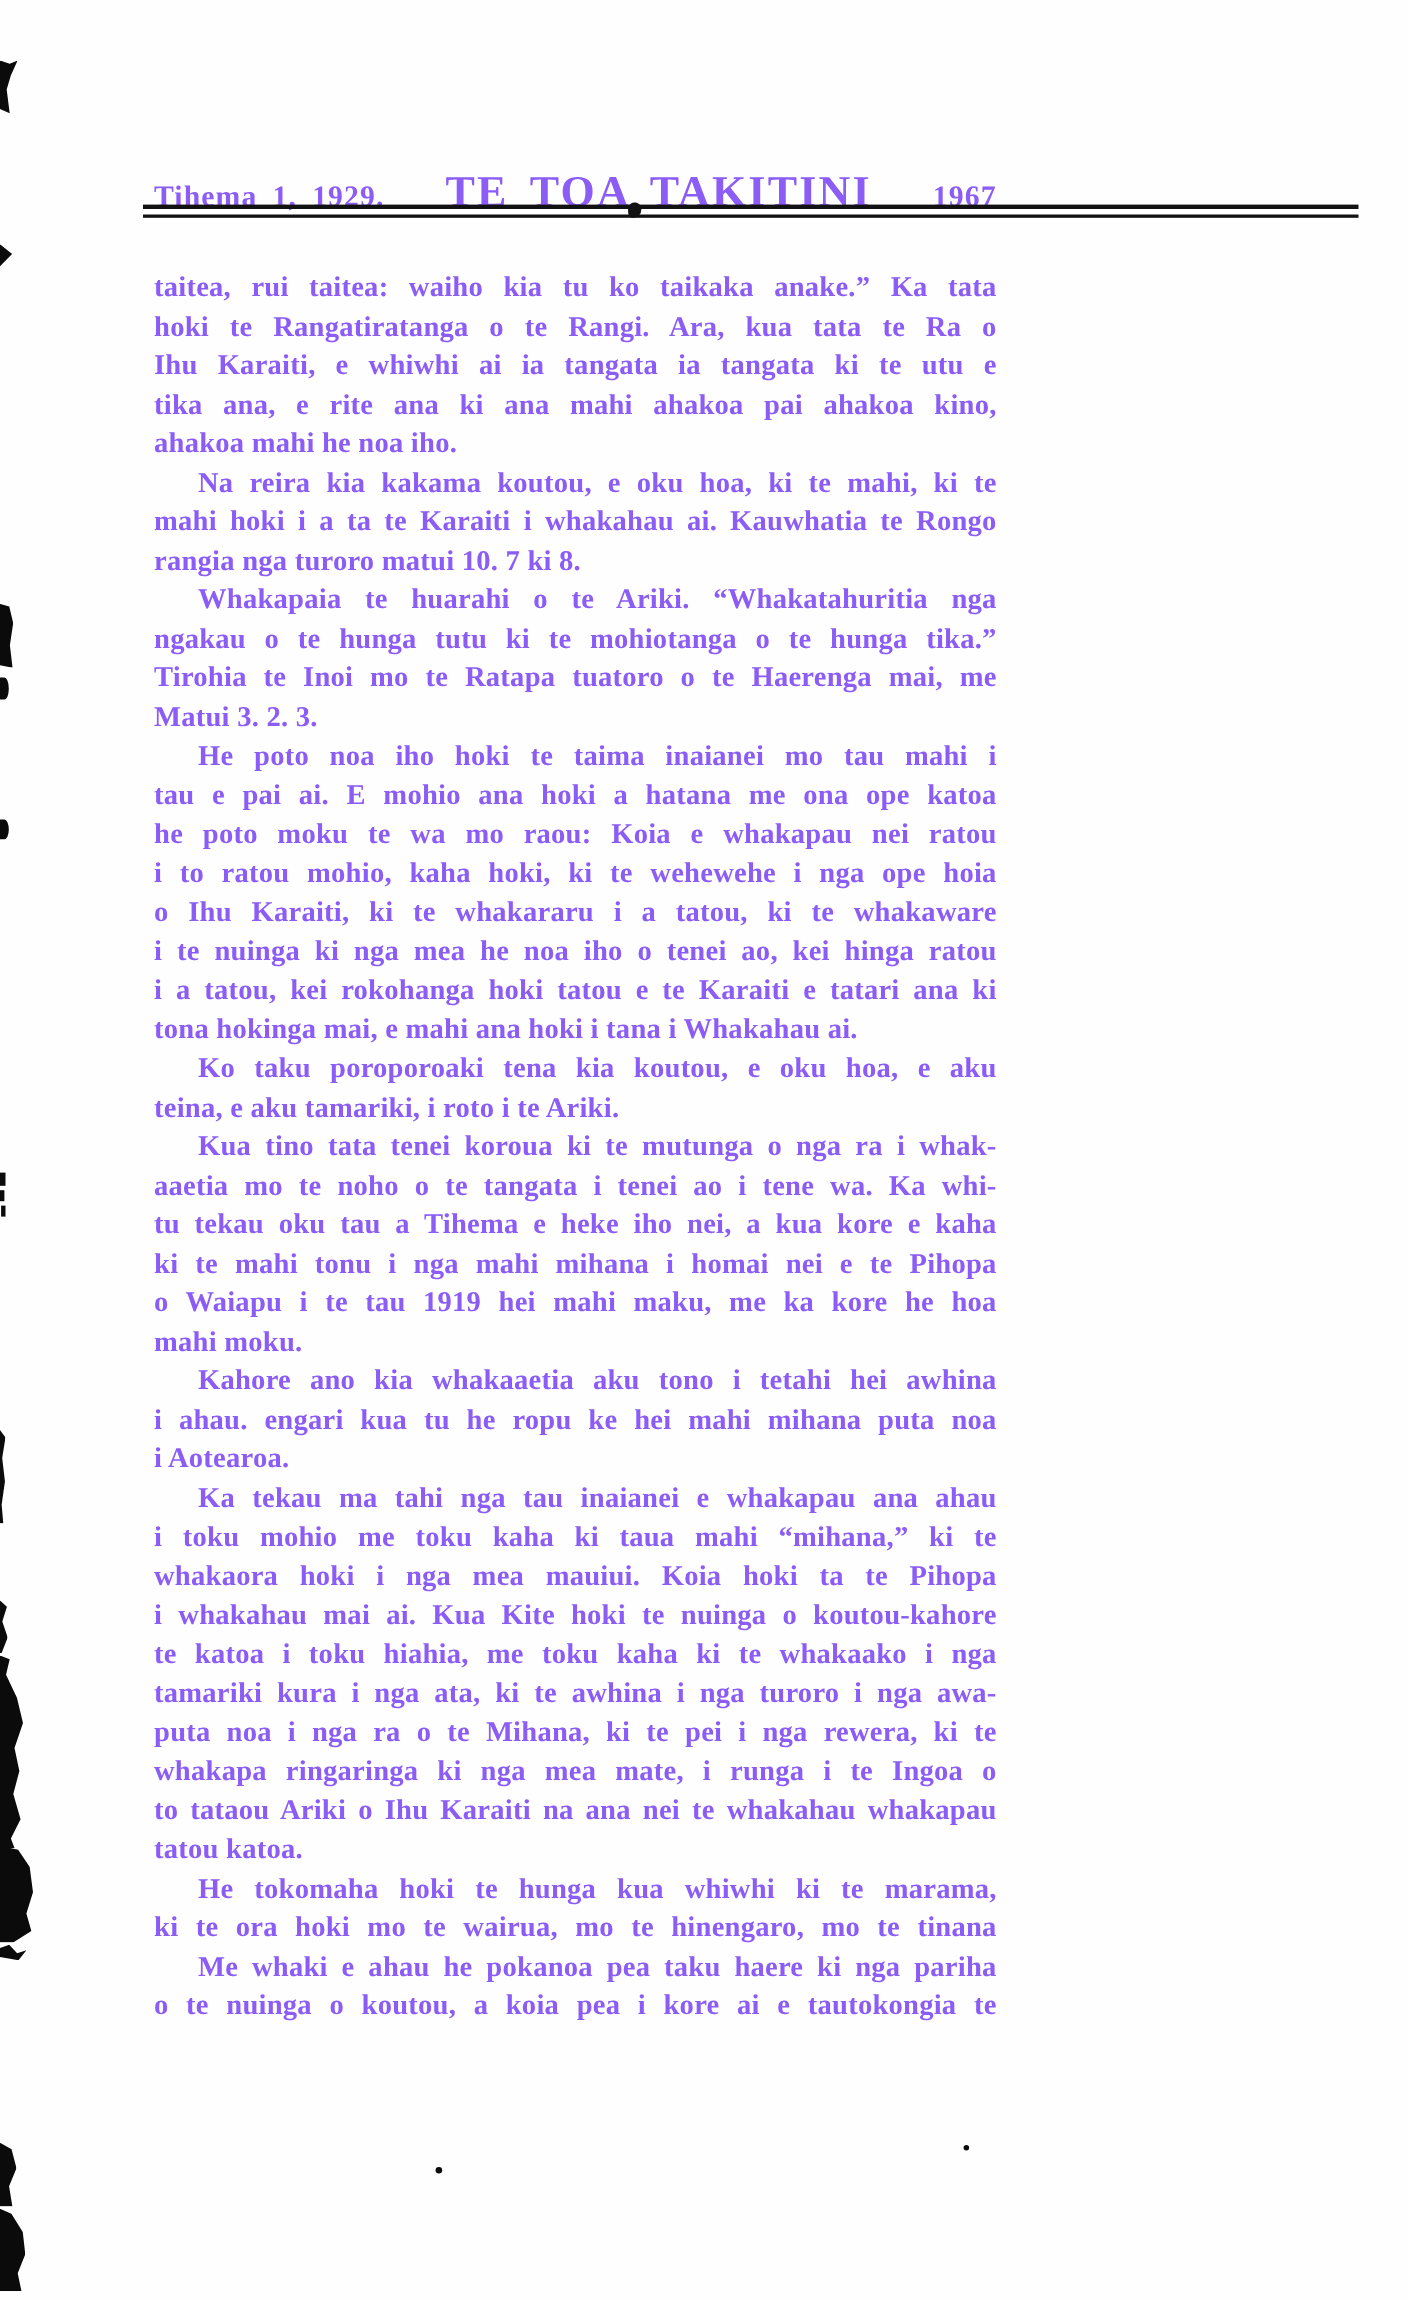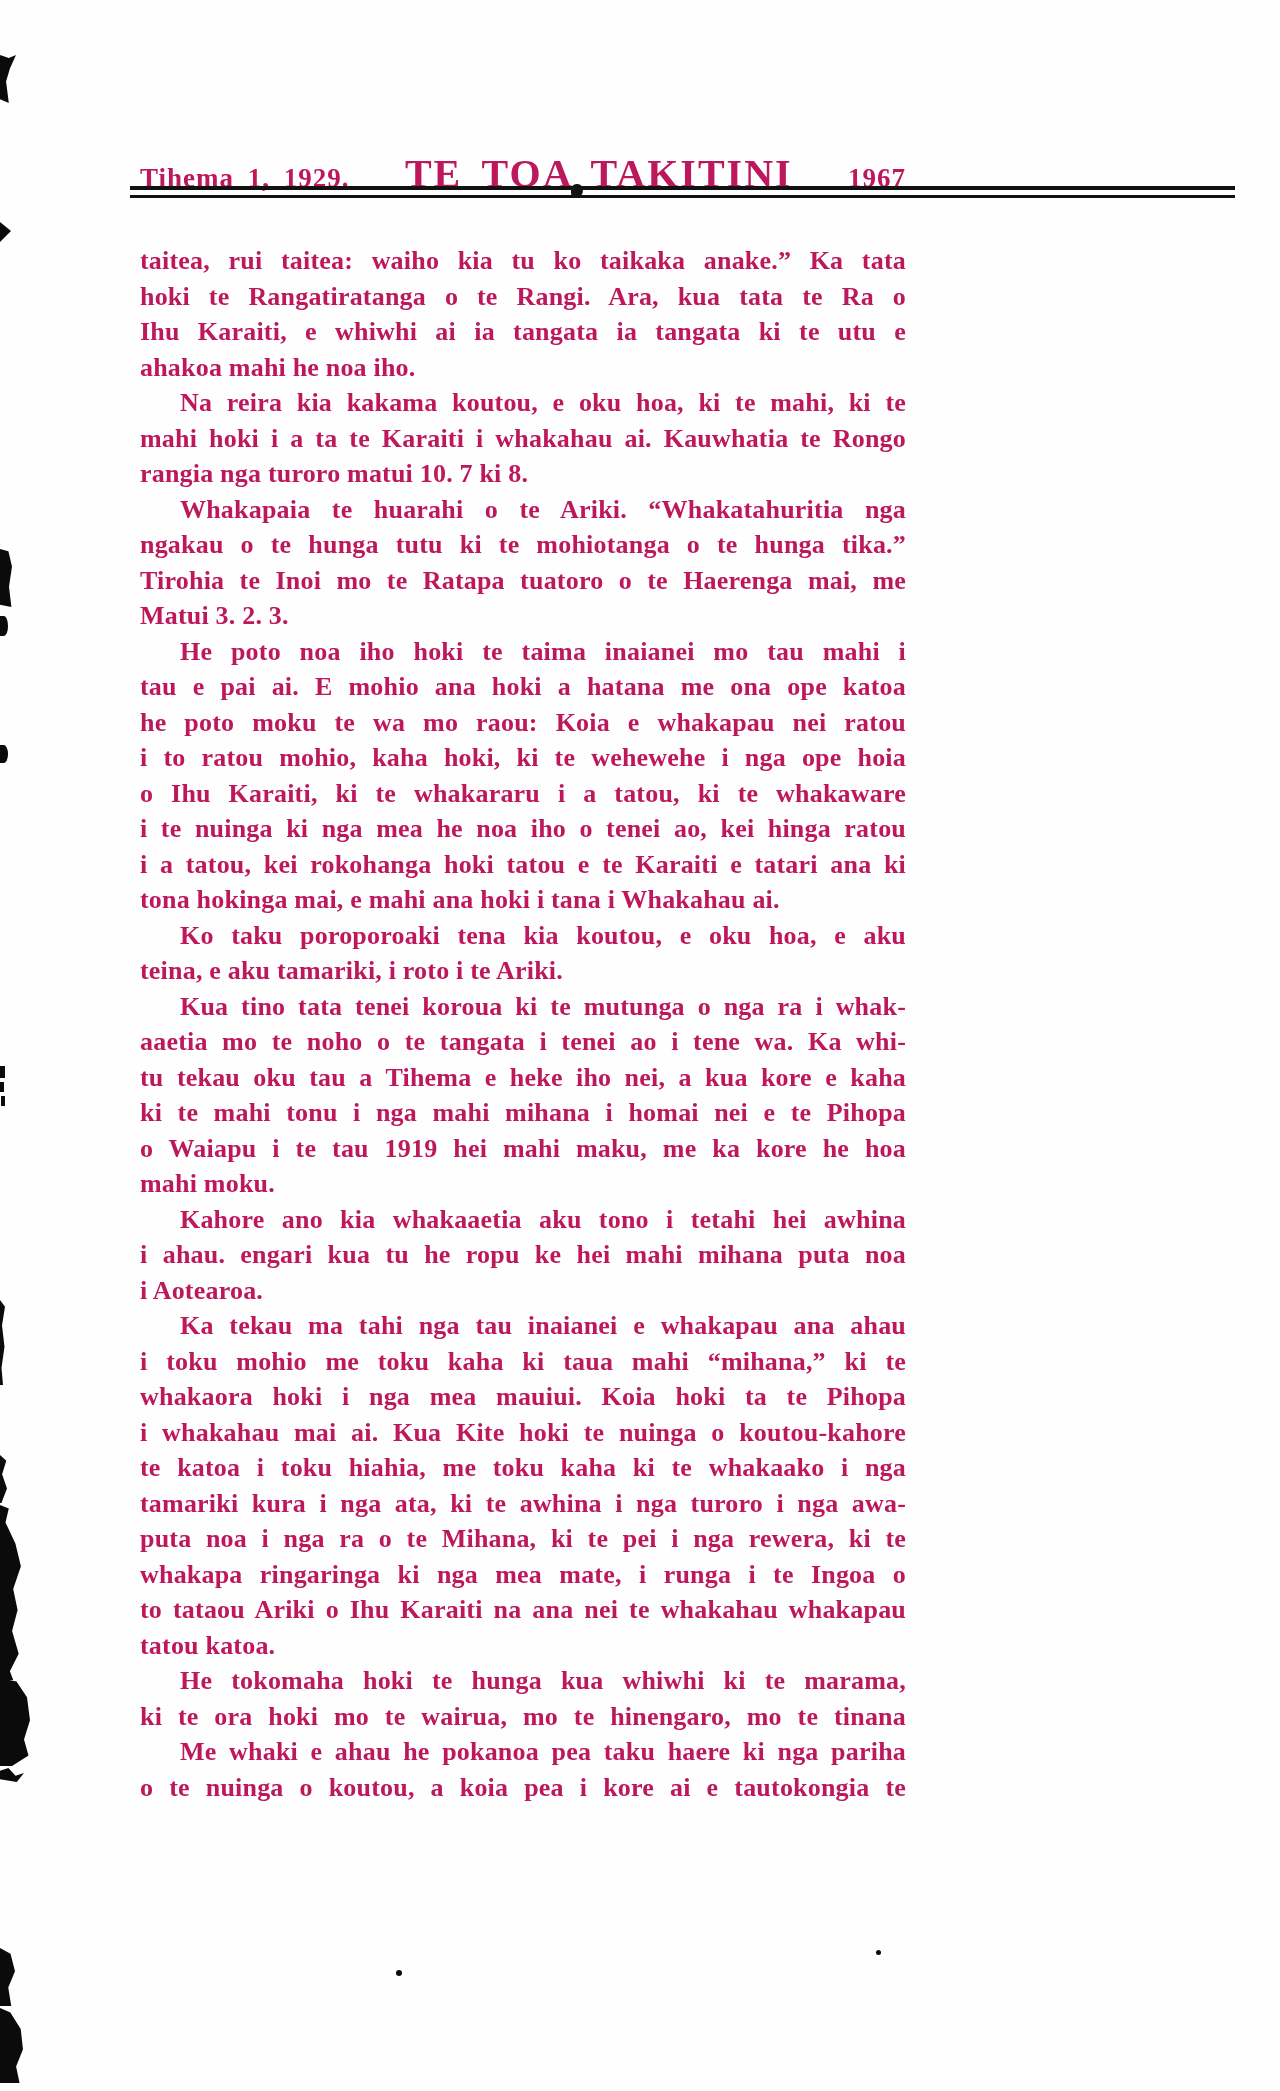--- a/index.html
+++ b/index.html
@@ -7,21 +7,21 @@
     padding: 0;
     background: #ffffff;
   }
   .page {
     position: relative;
     width: 1280px;
     height: 2091px;
     background: #fefefe;
     overflow: hidden;
     font-family: "Liberation Serif", "DejaVu Serif", serif;
-    color: #be185d;
+    color: #8b5cf6;
   }
   
   .header-row {
     position: absolute;
     left: 140px;
     top: 150px;
     width: 766px;
     display: flex;
     justify-content: space-between;
     align-items: baseline;
@@ -136,20 +136,21 @@
   <div class="header-rule">
     <div class="rule-a"></div>
     <div class="rule-b"></div>
   </div>
   <div class="rule-ink-dot"></div>
 
   <div class="text-column" id="text-column">
       <div class="line">taitea, rui taitea: waiho kia tu ko taikaka anake.”  Ka tata</div>
       <div class="line">hoki te Rangatiratanga o te Rangi.  Ara, kua tata te Ra o</div>
       <div class="line">Ihu Karaiti, e whiwhi ai ia tangata ia tangata ki te utu e</div>
+      <div class="line">tika ana, e rite ana ki ana mahi ahakoa pai ahakoa kino,</div>
       <div class="line last">ahakoa mahi he noa iho.</div>
       <div class="line indent">Na reira kia kakama koutou, e oku hoa, ki te mahi, ki te</div>
       <div class="line">mahi hoki i a ta te Karaiti i whakahau ai. Kauwhatia te Rongo</div>
       <div class="line last">rangia nga turoro matui 10. 7 ki 8.</div>
       <div class="line indent">Whakapaia te huarahi o te Ariki. “Whakatahuritia nga</div>
       <div class="line">ngakau o te hunga tutu ki te mohiotanga o te hunga tika.”</div>
       <div class="line">Tirohia te Inoi mo te Ratapa tuatoro o te Haerenga mai, me</div>
       <div class="line last">Matui 3. 2. 3.</div>
       <div class="line indent">He poto noa iho hoki te taima inaianei mo tau mahi i</div>
       <div class="line">tau e pai ai.   E mohio ana hoki a hatana me ona ope katoa</div>

